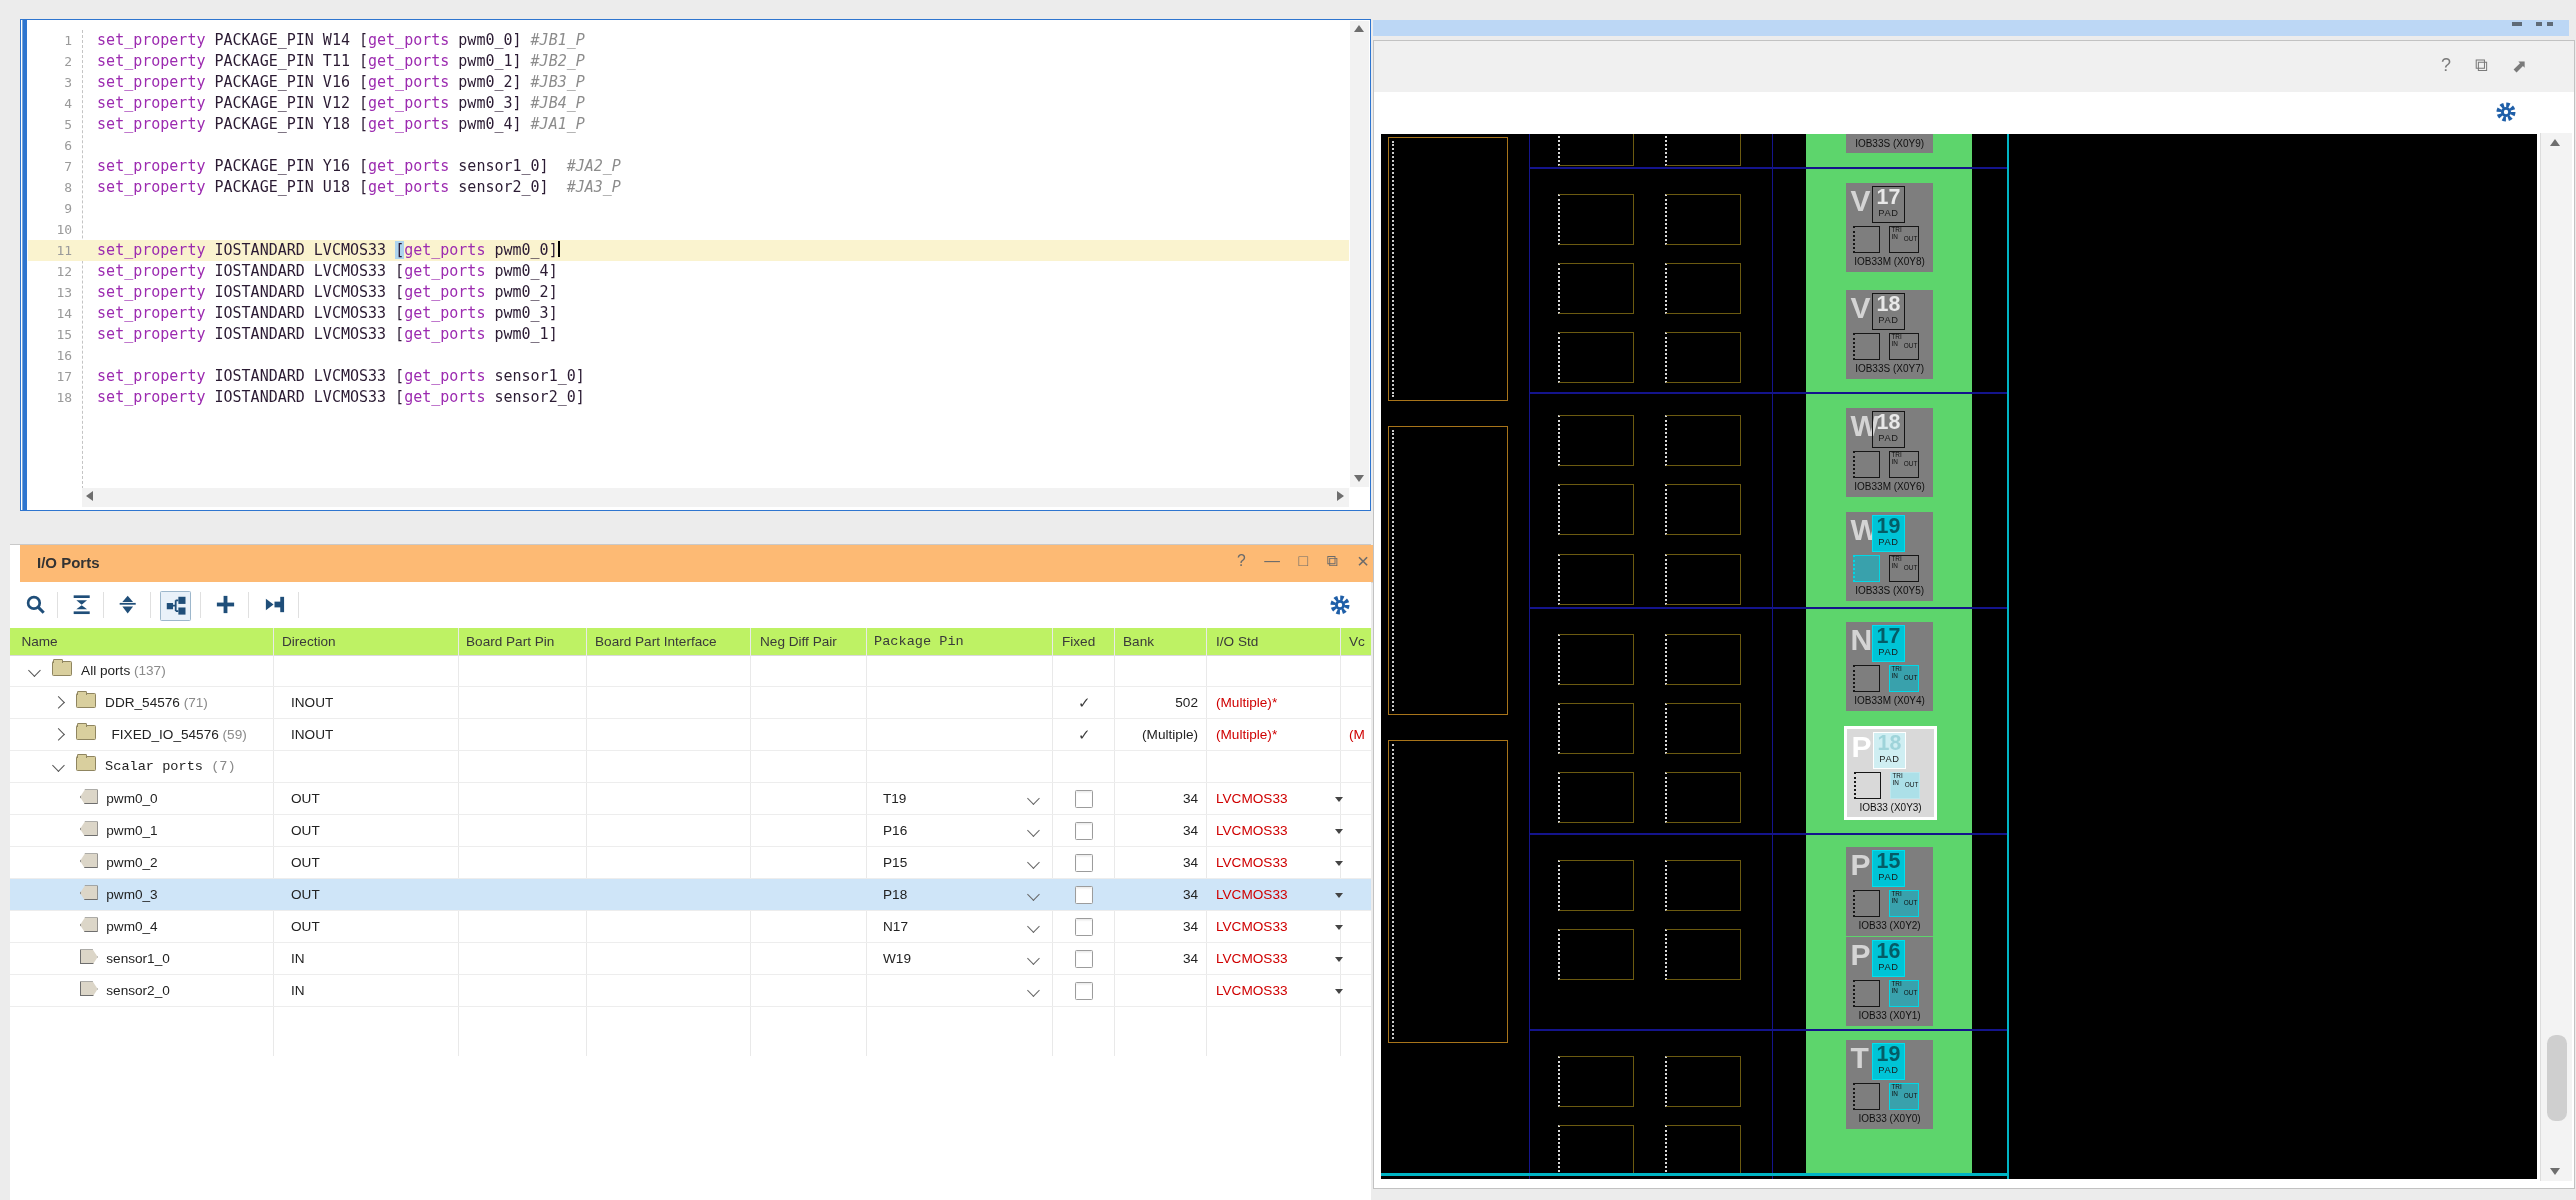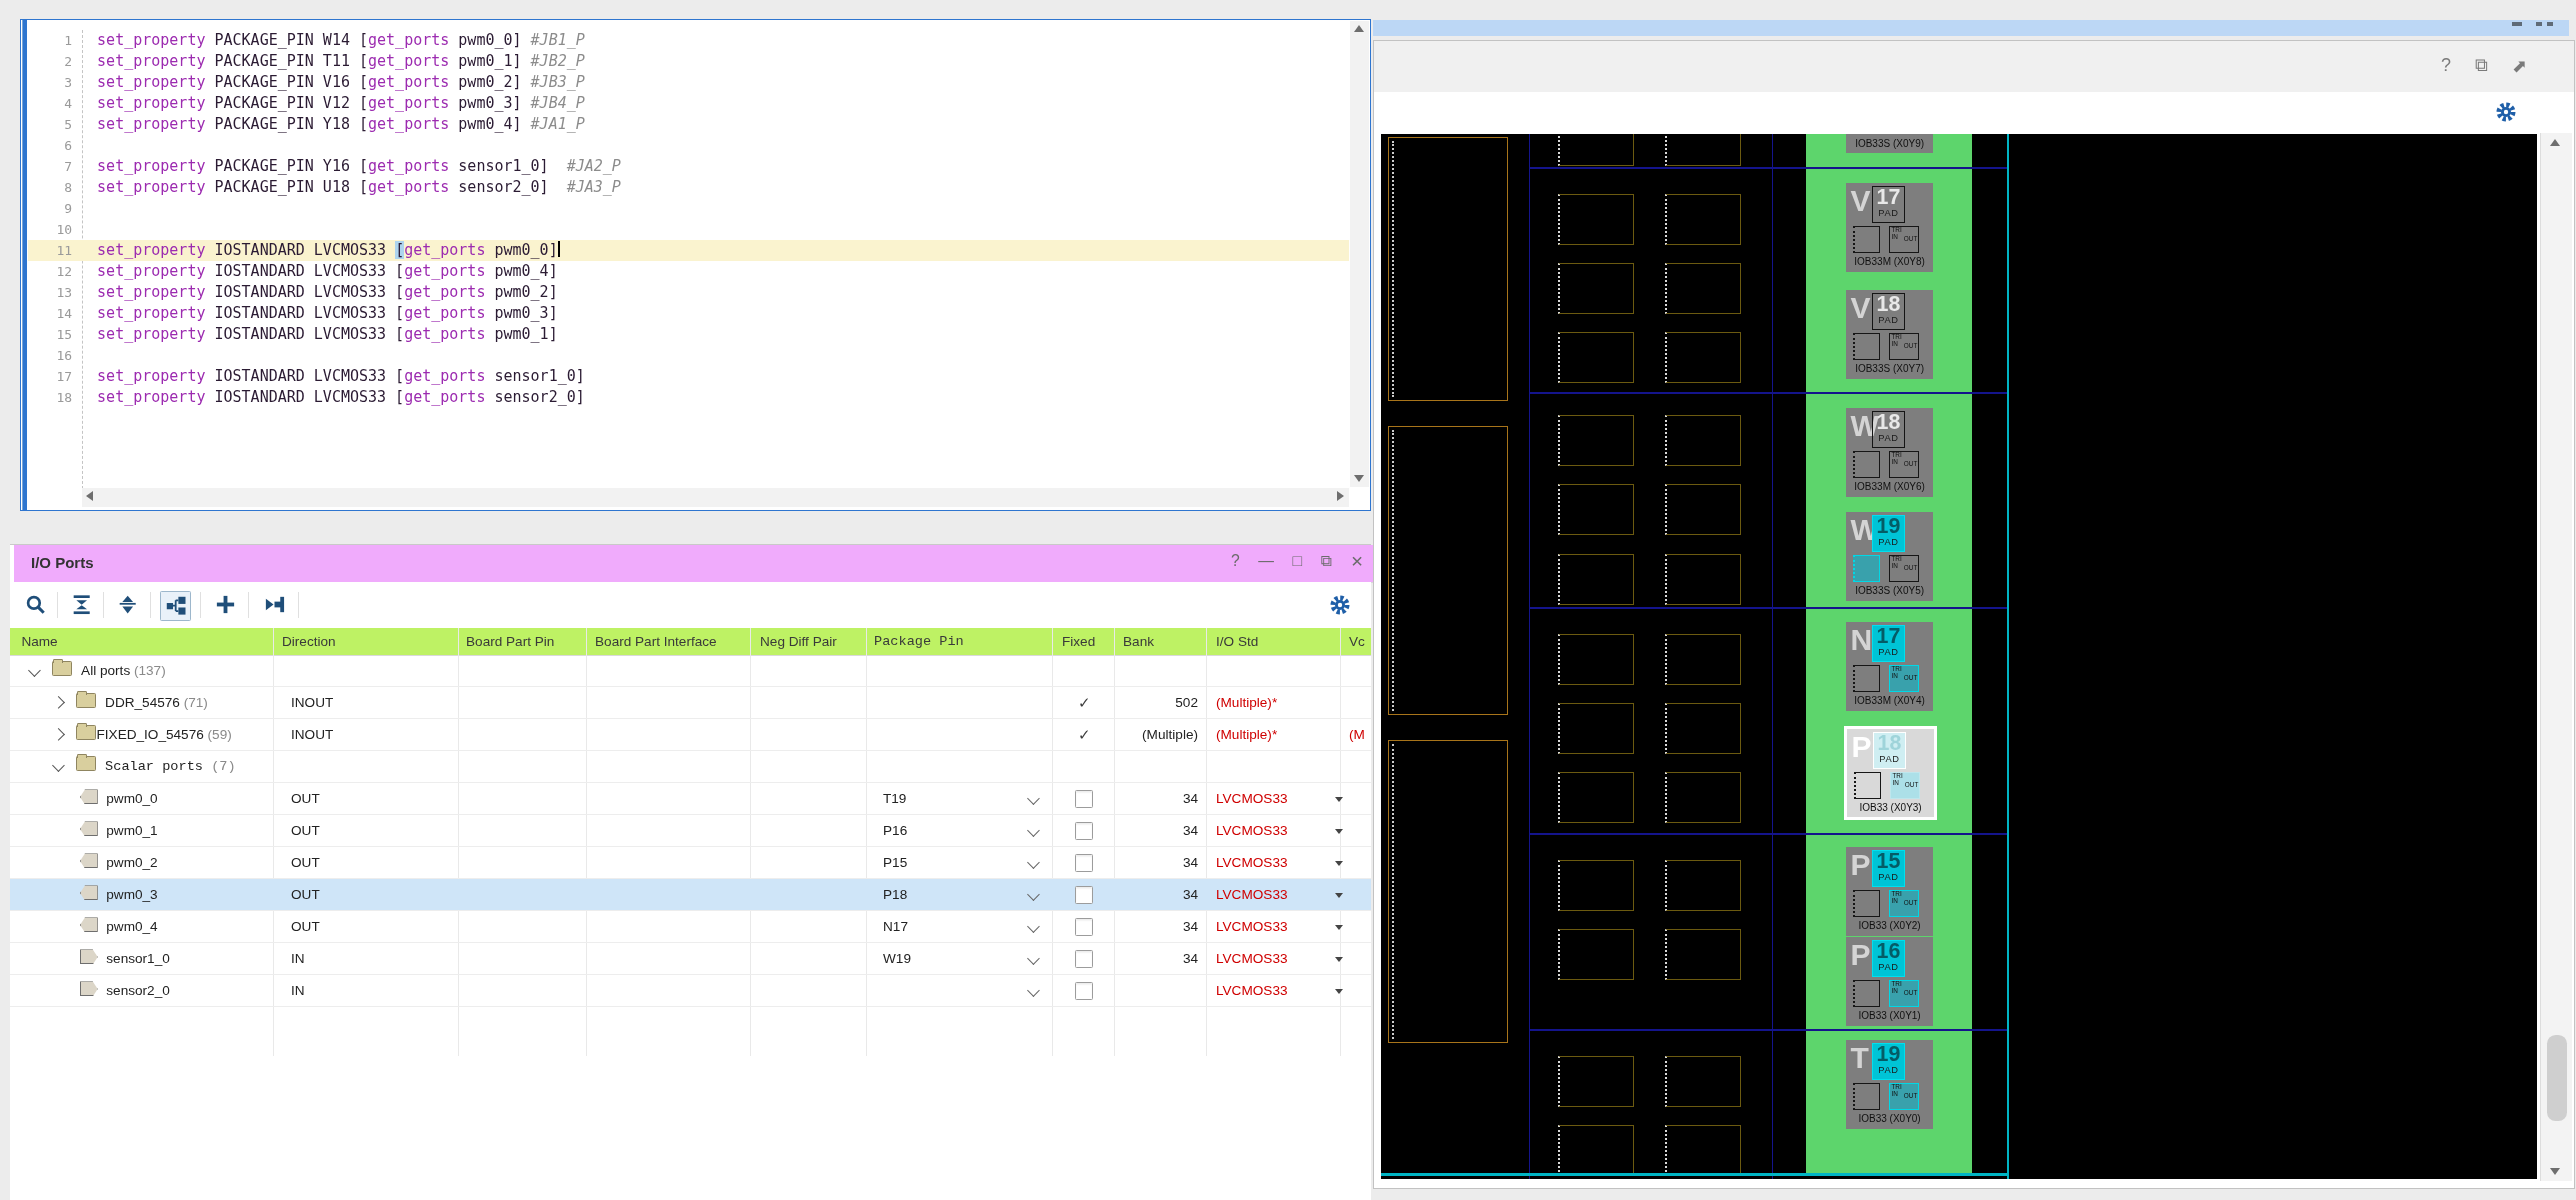--- a/index.html
+++ b/index.html
@@ -21,21 +21,21 @@
   
   .vsb{position:absolute;right:1.4px;top:1.4px;width:18.6px;bottom:23px;background:#f2f2f2;}
   .hsb{position:absolute;left:61px;right:21.4px;bottom:2.9px;height:19px;background:#f2f2f2;}
   .sb-arrow{position:absolute;width:0;height:0;}
   .tri-up{border-left:5.7px solid transparent;border-right:5.7px solid transparent;border-bottom:7.1px solid #6e6e6e;}
   .tri-down{border-left:5.7px solid transparent;border-right:5.7px solid transparent;border-top:7.1px solid #6e6e6e;}
   .tri-left{border-top:5.7px solid transparent;border-bottom:5.7px solid transparent;border-right:7.1px solid #6e6e6e;}
   .tri-right{border-top:5.7px solid transparent;border-bottom:5.7px solid transparent;border-left:7.1px solid #6e6e6e;}
   
   #ioports{position:absolute;left:10px;top:544px;width:1361px;height:657px;background:#fff;border-top:0.7px solid #c9c9c9;box-sizing:border-box;}
-  #io-titlebar{position:absolute;left:4px;top:0;width:100%;height:37px;background:#f0abfc;border-bottom:0.7px solid #d8d8d8;text-decoration:underline;}
+  #io-titlebar{position:absolute;left:10px;top:0;width:100%;height:37px;background:#fdba74;border-bottom:0.7px solid #d8d8d8;text-decoration:underline;}
   #io-title{position:absolute;left:17px;top:9.3px;font-size:15px;font-weight:bold;color:#333;}
   #io-winicons{position:absolute;right:11.4px;top:7.1px;display:flex;gap:18.6px;color:#6b6b6b;font-size:15.7px;}
   #io-winicons span{cursor:default;}
   #io-toolbar{position:absolute;left:0;top:37px;width:100%;height:46px;background:#fff;border-bottom:0.7px solid #dcdcdc;}
   .tb-icon{position:absolute;top:8.6px;width:28.6px;height:28.6px;display:flex;align-items:center;justify-content:center;}
   .tb-sep{position:absolute;top:10px;width:0.7px;height:26px;background:#e0e0e0;}
   .tb-pressed{border:0.7px solid #9db7cc;background:#e9f1f9;border-radius:1.4px;}
   #io-gear{position:absolute;right:17px;top:8.6px;}
   
   #io-header{position:absolute;left:0;top:83px;width:100%;height:27px;background:#bef264;border-bottom:0.7px solid #d9d9d9;}
@@ -250,21 +250,21 @@
           <span class="rcell" style="left: 20px;"><span class="chev down"></span><span class="folder" style="margin-left: 13px;"></span><span style="margin-left: 8.6px;">All ports</span><span class="cnt"> (137)</span></span>
         </div>
         <div class="iorow">
           <span class="rcell" style="left: 44px;"><span class="chev right"></span><span class="folder" style="margin-left: 13px;"></span><span style="margin-left: 8.6px;">DDR_54576</span><span class="cnt"> (71)</span></span>
           <span class="rcell" style="left: 281px;">INOUT</span>
           <span class="rcell checkmark" style="left: 1068px;">✓</span>
           <span class="rcell" style="left: 1104px; width: 84px; text-align: right;">502</span>
           <span class="rcell red io-clip" style="left: 1206px; width: 116px;">(Multiple)*</span>
         </div>
         <div class="iorow">
-          <span class="rcell" style="left: 44px;"><span class="chev right"></span><span class="folder" style="margin-left: 13px;"></span><span style="margin-left: 0;">FIXED_IO_54576</span><span class="cnt"> (59)</span></span>
+          <span class="rcell" style="left: 44px;"><span class="chev right"></span><span class="folder" style="margin-left: 13px;"></span><span style="margin-left: 15px;">FIXED_IO_54576</span><span class="cnt"> (59)</span></span>
           <span class="rcell" style="left: 281px;">INOUT</span>
           <span class="rcell checkmark" style="left: 1068px;">✓</span>
           <span class="rcell" style="left: 1104px; width: 84px; text-align: right;">(Multiple)</span>
           <span class="rcell red io-clip" style="left: 1206px; width: 116px;">(Multiple)*</span>
           <span class="rcell red" style="left: 1339px;">(M</span>
         </div>
         <div class="iorow">
           <span class="rcell" style="left: 44px; font-family: Liberation Mono, monospace;"><span class="chev down"></span><span class="folder" style="margin-left: 13px;"></span><span style="margin-left: 8.6px;">Scalar ports</span><span class="cnt"> (7)</span></span>
         </div>
         <div class="iorow">

